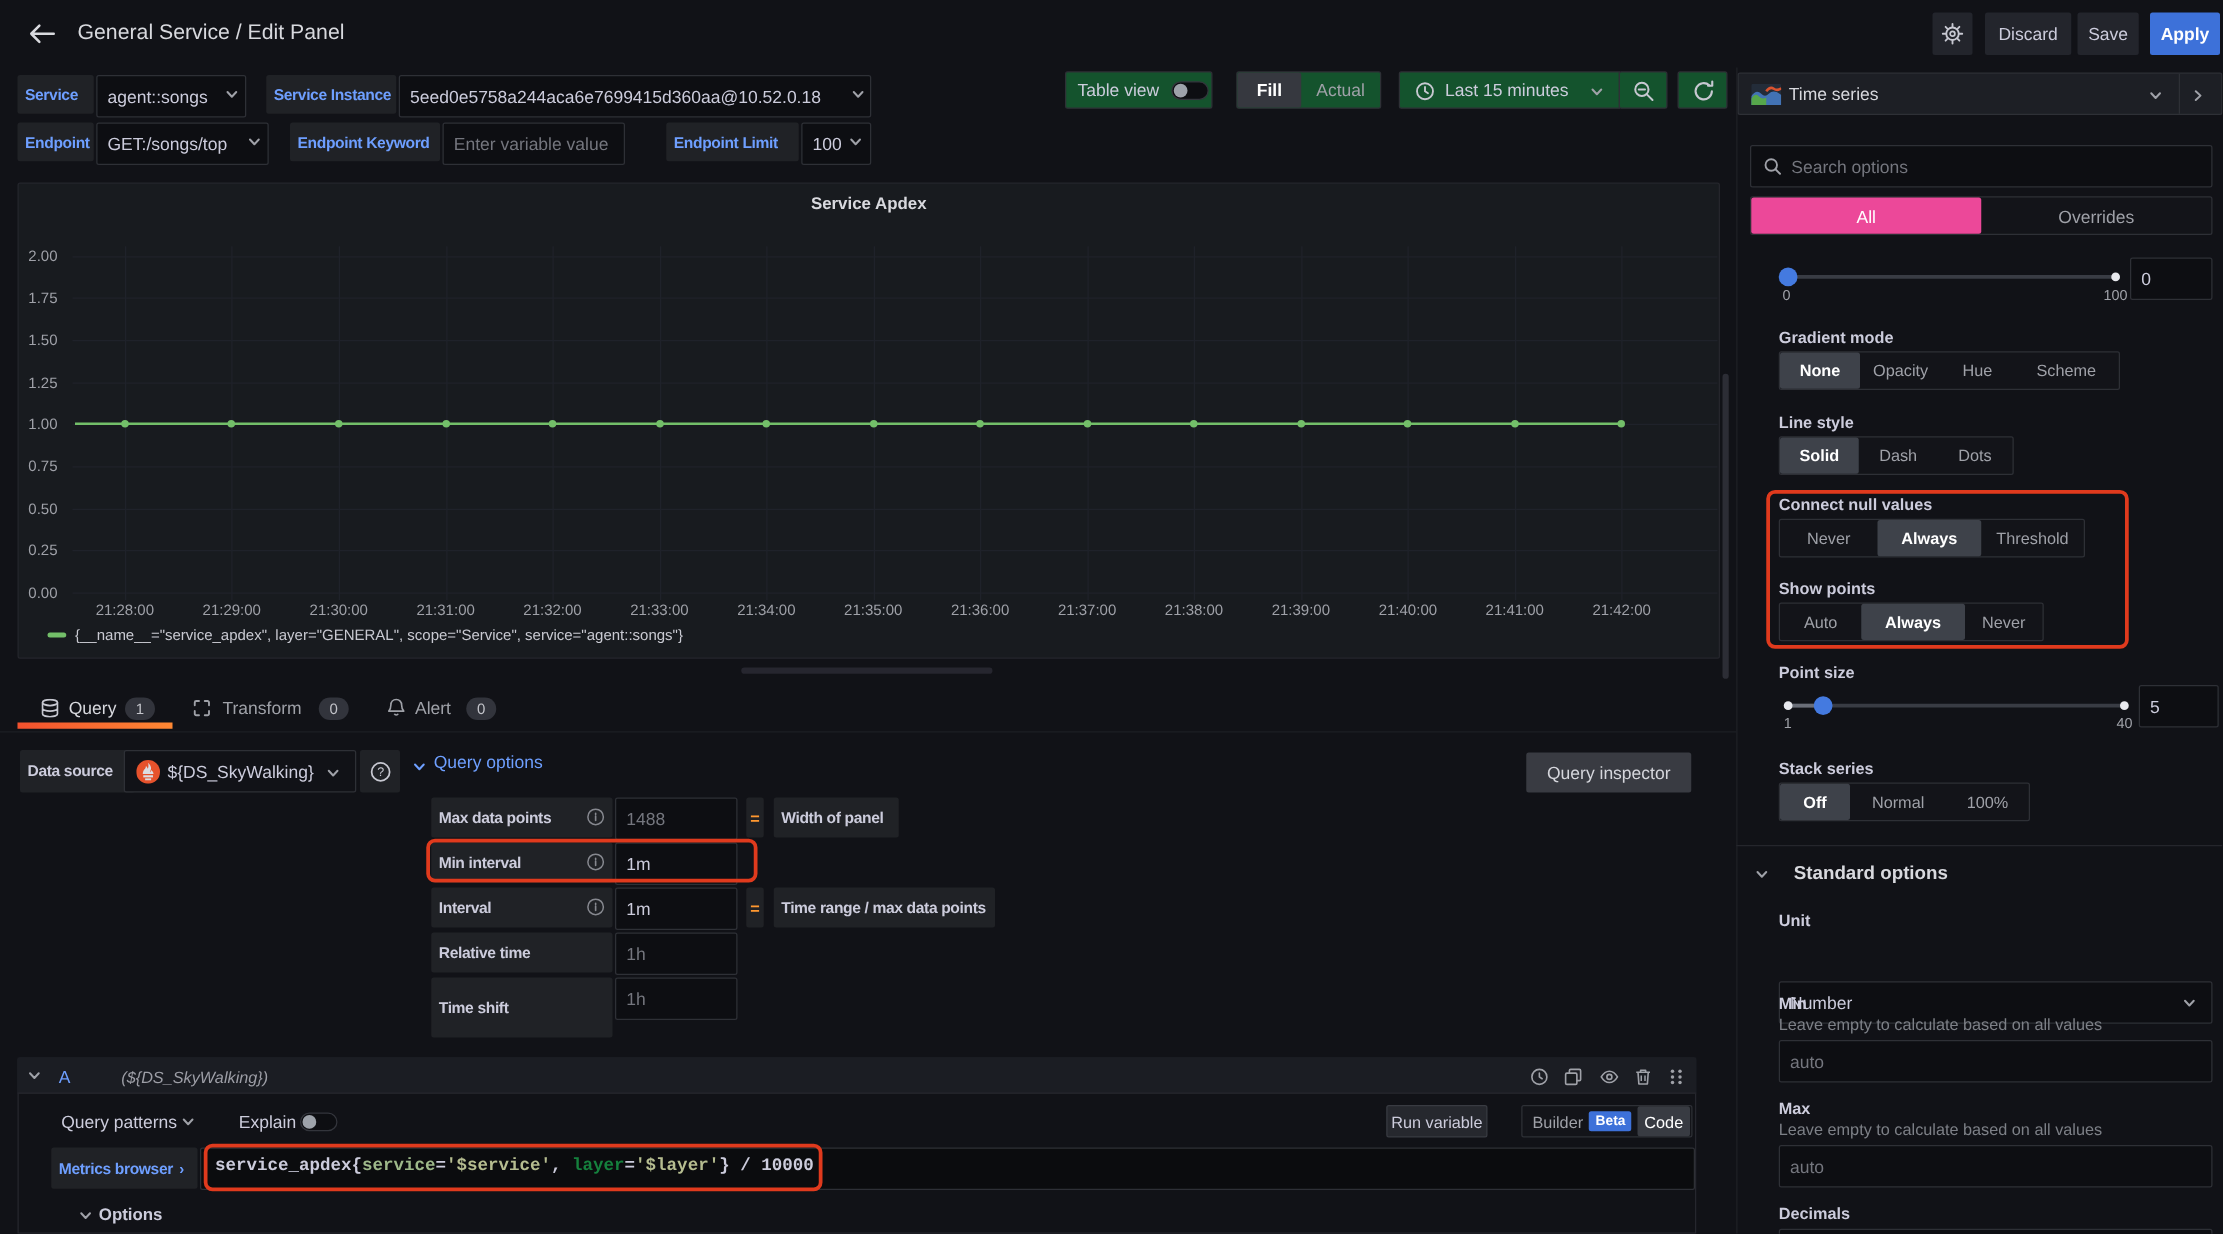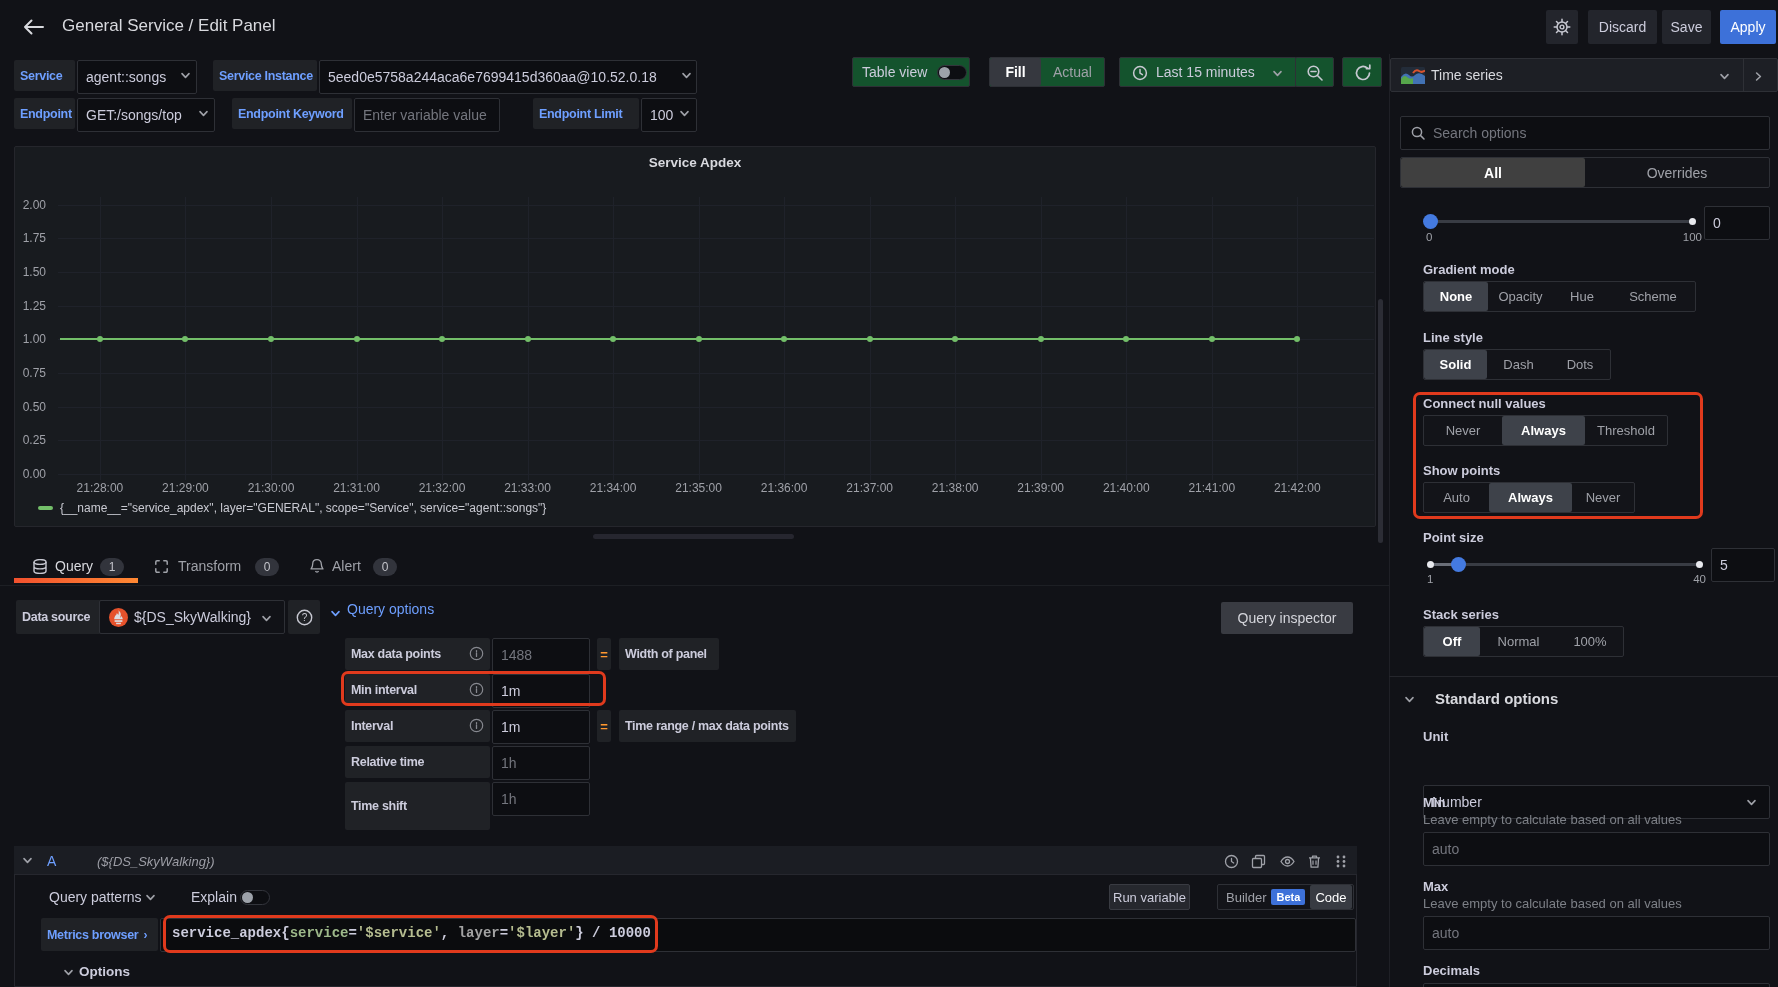--- a/index.html
+++ b/index.html
@@ -31,21 +31,21 @@
 <div class="abs" style="left:62px;top:16px;font-size:17px;font-weight:500;color:#d8d9de">General Service / Edit Panel</div>
 <div class="abs" style="left:1546px;top:10px;width:32px;height:34px;background:#23252c;border-radius:2px">
     <svg style="position:absolute;left:7px;top:8px" width="18" height="18" viewBox="0 0 18 18">
       <circle cx="9" cy="9" r="5" stroke="#c7c8d1" stroke-width="1.5" fill="none"></circle>
       <circle cx="9" cy="9" r="1.9" stroke="#c7c8d1" stroke-width="1.4" fill="none"></circle>
       <path d="M14.30 9.00L16.80 9.00M12.75 12.75L14.52 14.52M9.00 14.30L9.00 16.80M5.25 12.75L3.48 14.52M3.70 9.00L1.20 9.00M5.25 5.25L3.48 3.48M9.00 3.70L9.00 1.20M12.75 5.25L14.52 3.48" stroke="#c7c8d1" stroke-width="1.5" stroke-linecap="round"></path>
     </svg>
   </div>
 <div class="abs" style="left:1588px;top:10px;width:69px;height:34px;background:#23252c;border-radius:2px;display:flex;align-items:center;justify-content:center;font-size:14px;color:#ccccdc">Discard</div>
 <div class="abs" style="left:1662px;top:10px;width:49px;height:34px;background:#23252c;border-radius:2px;display:flex;align-items:center;justify-content:center;font-size:14px;color:#ccccdc">Save</div>
-<div class="abs" style="left:1720px;top:10px;width:56px;height:34px;background:#3d71d9;border-radius:2px;display:flex;align-items:center;justify-content:center;font-size:14px;font-weight:400;color:#fff">Apply</div>
+<div class="abs" style="left:1720px;top:10px;width:56px;height:34px;background:#3d71d9;border-radius:2px;display:flex;align-items:center;justify-content:center;font-size:14px;font-weight:700;color:#fff">Apply</div>
 <div class="lbl lblb" style="left:14px;top:60px;width:61px">Service</div>
 <div class="inp" style="left:77px;top:60px;width:120px">agent::songs</div>
 <svg style="position:absolute;left:180px;top:70px" width="11" height="11" viewBox="0 0 11 11">
     <path d="M2 3.6l3.5 3.8L9 3.6" stroke="#9fa1a8" stroke-width="1.6" fill="none" stroke-linecap="round" stroke-linejoin="round"></path>
   </svg>
 <div class="lbl lblb" style="left:213px;top:60px;width:104px">Service Instance</div>
 <div class="inp" style="left:319px;top:60px;width:378px">5eed0e5758a244aca6e7699415d360aa@10.52.0.18</div>
 <svg style="position:absolute;left:681px;top:70px" width="11" height="11" viewBox="0 0 11 11">
     <path d="M2 3.6l3.5 3.8L9 3.6" stroke="#9fa1a8" stroke-width="1.6" fill="none" stroke-linecap="round" stroke-linejoin="round"></path>
   </svg>
@@ -297,36 +297,36 @@
     <span style="margin-left:8px;font-size:13px;color:#9fa1a8">Builder</span>
     <span style="margin-left:5px;background:#3d71d9;border-radius:2px;color:#fff;font-size:11px;font-weight:700;padding:2px 5px">Beta</span>
     <span style="flex:1"></span>
     <div style="width:42px;height:24px;background:#383b42;border-radius:2px;display:flex;align-items:center;justify-content:center;font-size:13px;color:#fff;margin-right:1px">Code</div>
   </div>
 <div class="lbl" style="left:41px;top:918px;width:117px;height:33px">
     <span style="color:#6e9fff">Metrics browser</span>
     <span style="color:#6e9fff;margin-left:5px;font-size:12px">›</span>
   </div>
 <div class="inp" style="left:160px;top:918px;width:1196px;height:33px;background:#0b0c0e"></div>
-<div class="abs" style="left:172px;top:925px;font-family:'Liberation Mono',monospace;font-size:14px;font-weight:700;color:#ccccdc;white-space:pre">service_apdex{<span style="color:#9eb98a">service</span>=<span style="color:#b6bd90">'$service'</span>, <span style="color:#a3a3a3">layer</span>=<span style="color:#b6bd90">'$layer'</span>} / 10000</div>
+<div class="abs" style="left:172px;top:925px;font-family:'Liberation Mono',monospace;font-size:14px;font-weight:700;color:#ccccdc;white-space:pre">service_apdex{<span style="color:#9eb98a">service</span>=<span style="color:#b6bd90">'$service'</span>, <span style="color:#15803d">layer</span>=<span style="color:#b6bd90">'$layer'</span>} / 10000</div>
 <div class="redbox" style="left:163px;top:915px;width:495px;height:38px"></div>
 <svg style="position:absolute;left:63px;top:967px" width="11" height="11" viewBox="0 0 11 11">
     <path d="M2 3.6l3.5 3.8L9 3.6" stroke="#9fa1a8" stroke-width="1.6" fill="none" stroke-linecap="round" stroke-linejoin="round"></path>
   </svg>
 <div class="abs" style="left:79px;top:964px;font-size:13.5px;font-weight:700;color:#ccccdc">Options</div>
 <div class="abs" style="left:1389px;top:54px;width:1px;height:933px;background:#1f2026"></div>
 <div class="inp" style="left:1400px;top:116px;width:370px;height:32px">
     <svg style="position:absolute;left:10px;top:9px" width="14" height="14" viewBox="0 0 14 14" fill="none" xmlns="http://www.w3.org/2000/svg">
       <circle cx="6" cy="6" r="4.6" stroke="#9fa1a8" stroke-width="1.5"></circle>
       <path d="M9.4 9.4L13 13" stroke="#9fa1a8" stroke-width="1.5" stroke-linecap="round"></path>
     </svg>
     <span class="ph" style="position:absolute;left:32px">Search options</span>
   </div>
 <div class="abs" style="left:1400px;top:157px;width:370px;height:31px;background:#131419;border:1px solid #2e3036;border-radius:2px;display:flex">
-    <div style="width:50%;background:#404040;border-radius:2px;display:flex;align-items:center;justify-content:center;font-size:14px;font-weight:700;color:#fff">All</div>
+    <div style="width:50%;background:#ec4899;border-radius:2px;display:flex;align-items:center;justify-content:center;font-size:14px;font-weight:400;color:#fff">All</div>
     <div style="width:50%;display:flex;align-items:center;justify-content:center;font-size:14px;color:#9fa1a8">Overrides</div>
   </div>
 <div class="abs" style="left:1430px;top:220px;width:263px;height:3px;background:#393c44;border-radius:2px"></div>
 <div class="abs" style="left:1689px;top:218px;width:7px;height:7px;border-radius:50%;background:#e8e9ee"></div>
 <div class="abs" style="left:1423px;top:214px;width:15px;height:15px;border-radius:50%;background:#447ae0"></div>
 <div class="abs" style="left:1426px;top:231px;font-size:11.5px;color:#9fa1a8">0</div>
 <div class="abs" style="left:1672px;top:231px;width:30px;text-align:right;font-size:11.5px;color:#9fa1a8">100</div>
 <div class="inp" style="left:1704px;top:206px;width:66px;height:32px">0</div>
 <div class="flab" style="left:1423px;top:262px">Gradient mode</div>
 <div class="rgrp" style="left:1423px;top:281px;height:31px">

